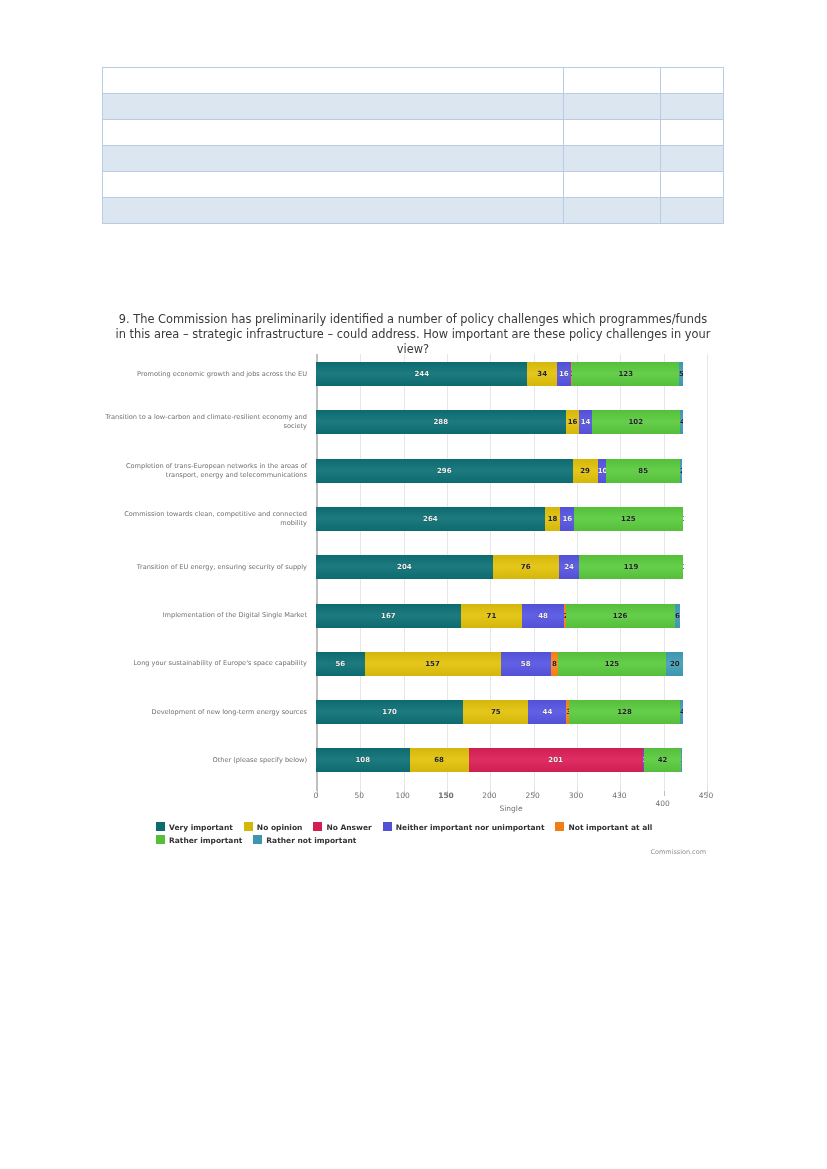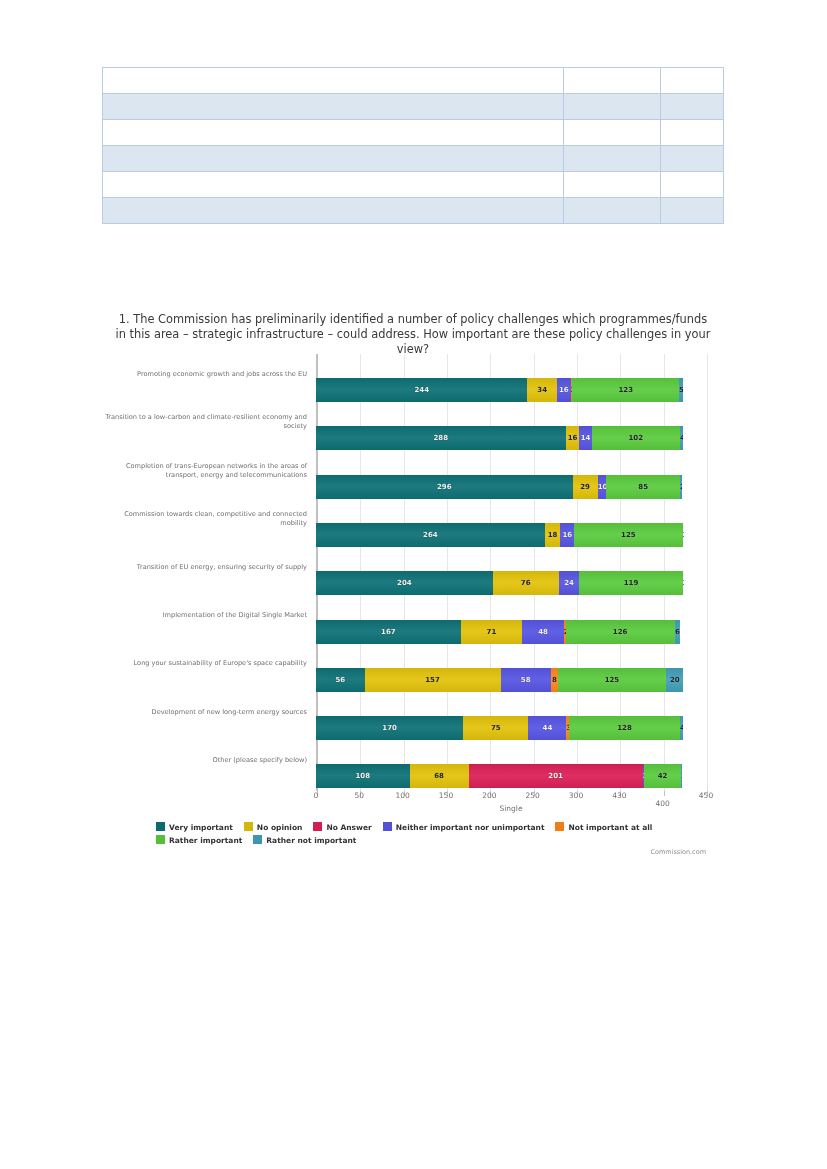--- a/index.html
+++ b/index.html
@@ -110,21 +110,21 @@
   
   .bar-row {
     position: absolute;
     left: 0;
     width: 100%;
     height: 24px;
   }
   .bar-track {
     position: absolute;
     left: 0;
-    top: 16px;
+    top: 0;
     height: 24px;
     white-space: nowrap;
     font-size: 0;
   }
   .seg {
     display: inline-block;
     height: 24px;
     vertical-align: top;
     position: relative;
     overflow: hidden;
@@ -225,21 +225,21 @@
         <td class="c3"></td>
       </tr>
       <tr class="even">
         <td class="c1"></td>
         <td class="c2"></td>
         <td class="c3"></td>
       </tr>
     </tbody>
 </table>
 
-<div id="question-title">1. The Commission has preliminarily identified a number of policy challenges which programmes/funds in this area – strategic infrastructure – could address. How important are these policy challenges in your view?</div>
+<div id="question-title">9. The Commission has preliminarily identified a number of policy challenges which programmes/funds in this area – strategic infrastructure – could address. How important are these policy challenges in your view?</div>
 
 <div id="chart">
 
   <div id="plot">
       <div class="gridline zero" style="left: 0px;"></div>
       <div class="tick" style="left: 0px;"></div>
       <div class="gridline" style="left: 43.3333px;"></div>
       <div class="tick" style="left: 43.3333px;"></div>
       <div class="gridline" style="left: 86.6667px;"></div>
       <div class="tick" style="left: 86.6667px;"></div>
@@ -260,21 +260,21 @@
     </div>
 
   <div id="x-axis-title">Single</div>
 
   <div id="legend"><div class="legend-item"><span class="legend-swatch" style="background: rgb(13, 106, 110);"></span><span class="legend-text">Very important</span></div><div class="legend-item"><span class="legend-swatch" style="background: rgb(213, 182, 10);"></span><span class="legend-text">No opinion</span></div><div class="legend-item"><span class="legend-swatch" style="background: rgb(207, 30, 82);"></span><span class="legend-text">No Answer</span></div><div class="legend-item"><span class="legend-swatch" style="background: rgb(82, 80, 212);"></span><span class="legend-text">Neither important nor unimportant</span></div><div class="legend-item"><span class="legend-swatch" style="background: rgb(239, 125, 24);"></span><span class="legend-text">Not important at all</span></div><div class="legend-item"><span class="legend-swatch" style="background: rgb(85, 191, 59);"></span><span class="legend-text">Rather important</span></div><div class="legend-item"><span class="legend-swatch" style="background: rgb(61, 150, 174);"></span><span class="legend-text">Rather not important</span></div></div>
 
   <div id="credits">Commission.com</div>
 <div class="tick-label" style="left: 212px;">0</div>
     <div class="tick-label" style="left: 255.333px;">50</div>
     <div class="tick-label" style="left: 298.667px;">100</div>
-    <div class="tick-label" style="left: 342px;">150</div>
+    <div class="tick-label" style="left: 342px; font-weight: bold;">150</div>
     <div class="tick-label" style="left: 385.333px;">200</div>
     <div class="tick-label" style="left: 428.667px;">250</div>
     <div class="tick-label" style="left: 472px;">300</div>
     <div class="tick-label" style="left: 515.333px;">430</div>
     <div class="tick-label" style="left: 558.667px; margin-top: 8px;">400</div>
     <div class="tick-label" style="left: 602px;">450</div>
     <div class="cat-label" style="top: 21.5px;">Promoting economic growth and jobs across the EU</div>
     <div class="bar-row" style="top: 14px;">
       <div class="bar-track" style="left: 212px;"><div class="seg light" title="Very important: 244" style="width: 211.467px; background: linear-gradient(rgb(13, 106, 110) 0%, rgb(29, 122, 126) 48%, rgb(13, 106, 110) 100%);"><span>244</span></div><div class="seg" title="No opinion: 34" style="width: 29.4667px; background: linear-gradient(rgb(213, 182, 10) 0%, rgb(229, 198, 26) 48%, rgb(213, 182, 10) 100%);"><span>34</span></div><div class="seg light" title="Neither important nor unimportant: 16" style="width: 13.8667px; background: linear-gradient(rgb(82, 80, 212) 0%, rgb(98, 96, 228) 48%, rgb(82, 80, 212) 100%);"><span>16</span></div><div class="seg" title="Not important at all: 2" style="width: 1.73333px; background: linear-gradient(rgb(239, 125, 24) 0%, rgb(255, 141, 40) 48%, rgb(239, 125, 24) 100%);"><span>2</span></div><div class="seg" title="Rather important: 123" style="width: 106.6px; background: linear-gradient(rgb(85, 191, 59) 0%, rgb(101, 207, 75) 48%, rgb(85, 191, 59) 100%);"><span>123</span></div><div class="seg" title="Rather not important: 5" style="width: 4.33333px; background: linear-gradient(rgb(61, 150, 174) 0%, rgb(77, 166, 190) 48%, rgb(61, 150, 174) 100%);"><span>5</span></div></div>
     </div>

